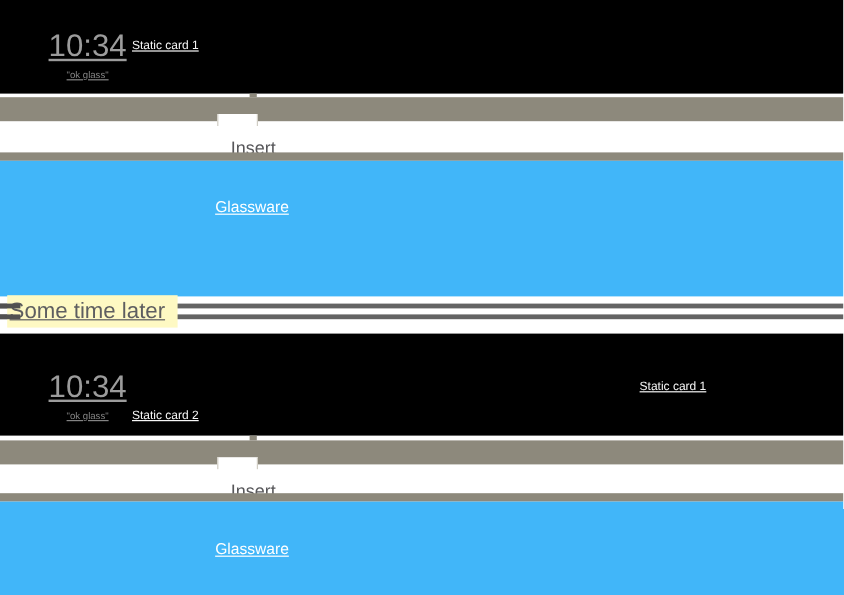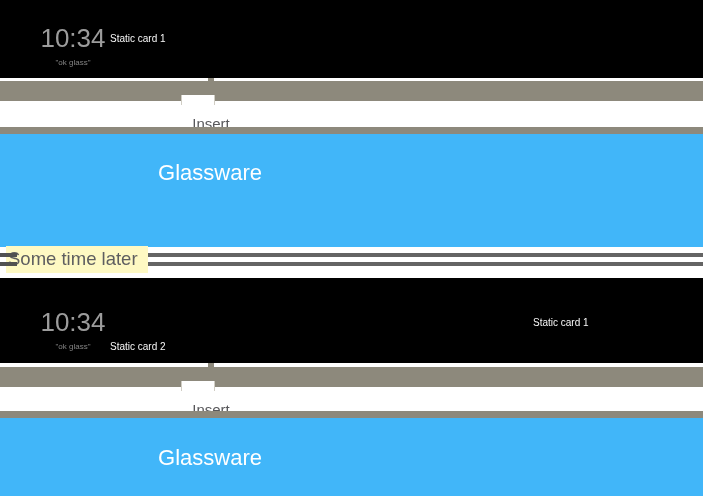--- a/index.html
+++ b/index.html
@@ -14,21 +14,21 @@
     --c-divider-text:#5e5e60;
   }
   html,body{margin:0;padding:0;background:#ffffff;}
   .canvas{
     position:relative;
     width:703px;height:496px;
     overflow:hidden;
     background:#ffffff;
     font-family:"Liberation Sans","DejaVu Sans",sans-serif;
   }
-  .abs{position:absolute;}
+  .abs{position:absolute;text-decoration:underline;}
   .black-bar{left:0;width:703px;background:var(--c-black);}
   .gray-bar{left:0;width:703px;background:var(--c-gray);}
   .blue-box{left:0;width:703px;background:var(--c-blue);}
   .connector{left:208px;width:6px;background:var(--c-gray);}
   .notch{
     left:181px;width:32px;background:#ffffff;
     border-left:1px solid #d0cdc4;border-right:1px solid #d0cdc4;
   }
   .clock{
     left:38px;width:70px;
@@ -44,21 +44,21 @@
     font-size:10px;color:var(--c-cardlabel);line-height:16px;
   }
   .center-col{left:110px;}
   .right-col{left:533px;}
   .insert-label{
     left:111px;width:200px;text-align:center;
     font-size:15px;color:var(--c-insert-text);line-height:16px;margin-top:12px;
   }
   .glassware-label{
     left:110px;width:200px;text-align:center;
-    font-size:22px;color:#ffffff;line-height:22px;
+    font-size:13px;color:#ffffff;line-height:22px;
   }
   .dline{left:0;width:703px;height:4px;background:var(--c-line);z-index:1;}
   .ddash{left:0;width:17px;height:4px;background:#515151;z-index:3;}
   .divider-label{
     left:6px;top:246px;z-index:2;
     background:#fef9c3;
     padding:2px 10px 3px 2px;
     font-size:18.5px;color:var(--c-divider-text);line-height:22px;
   }
   

